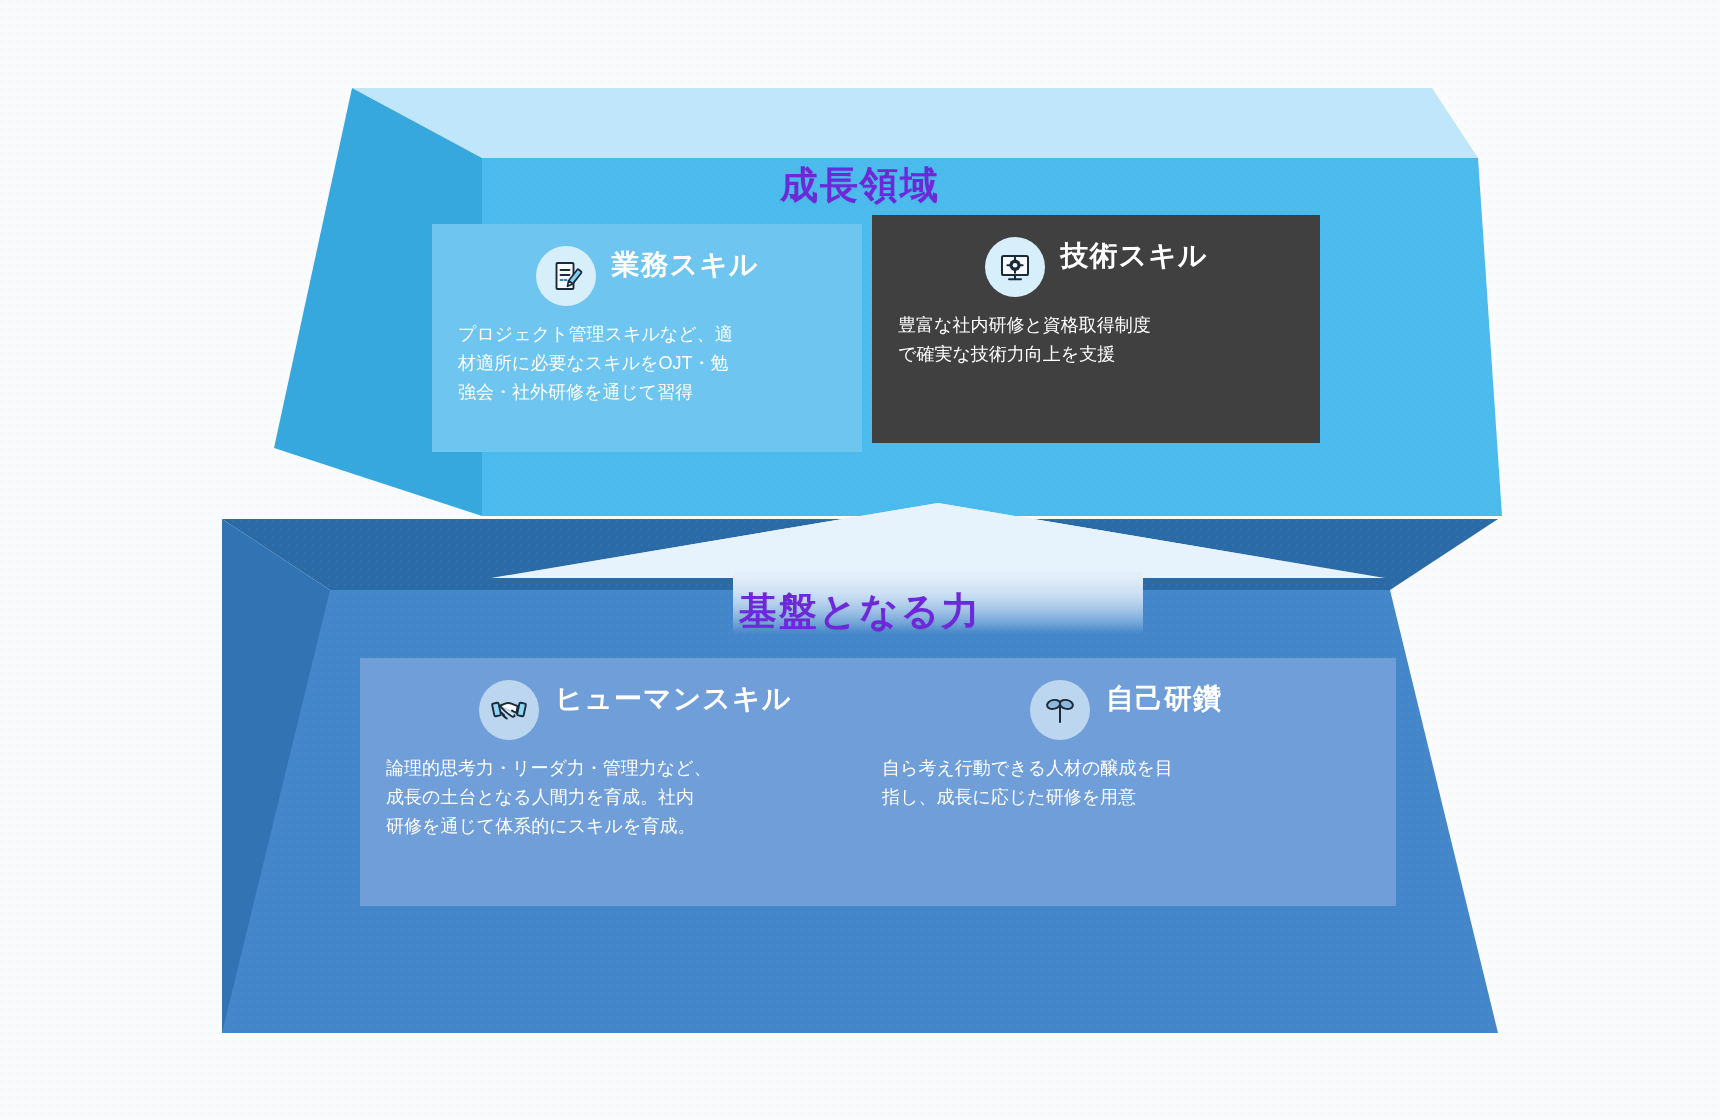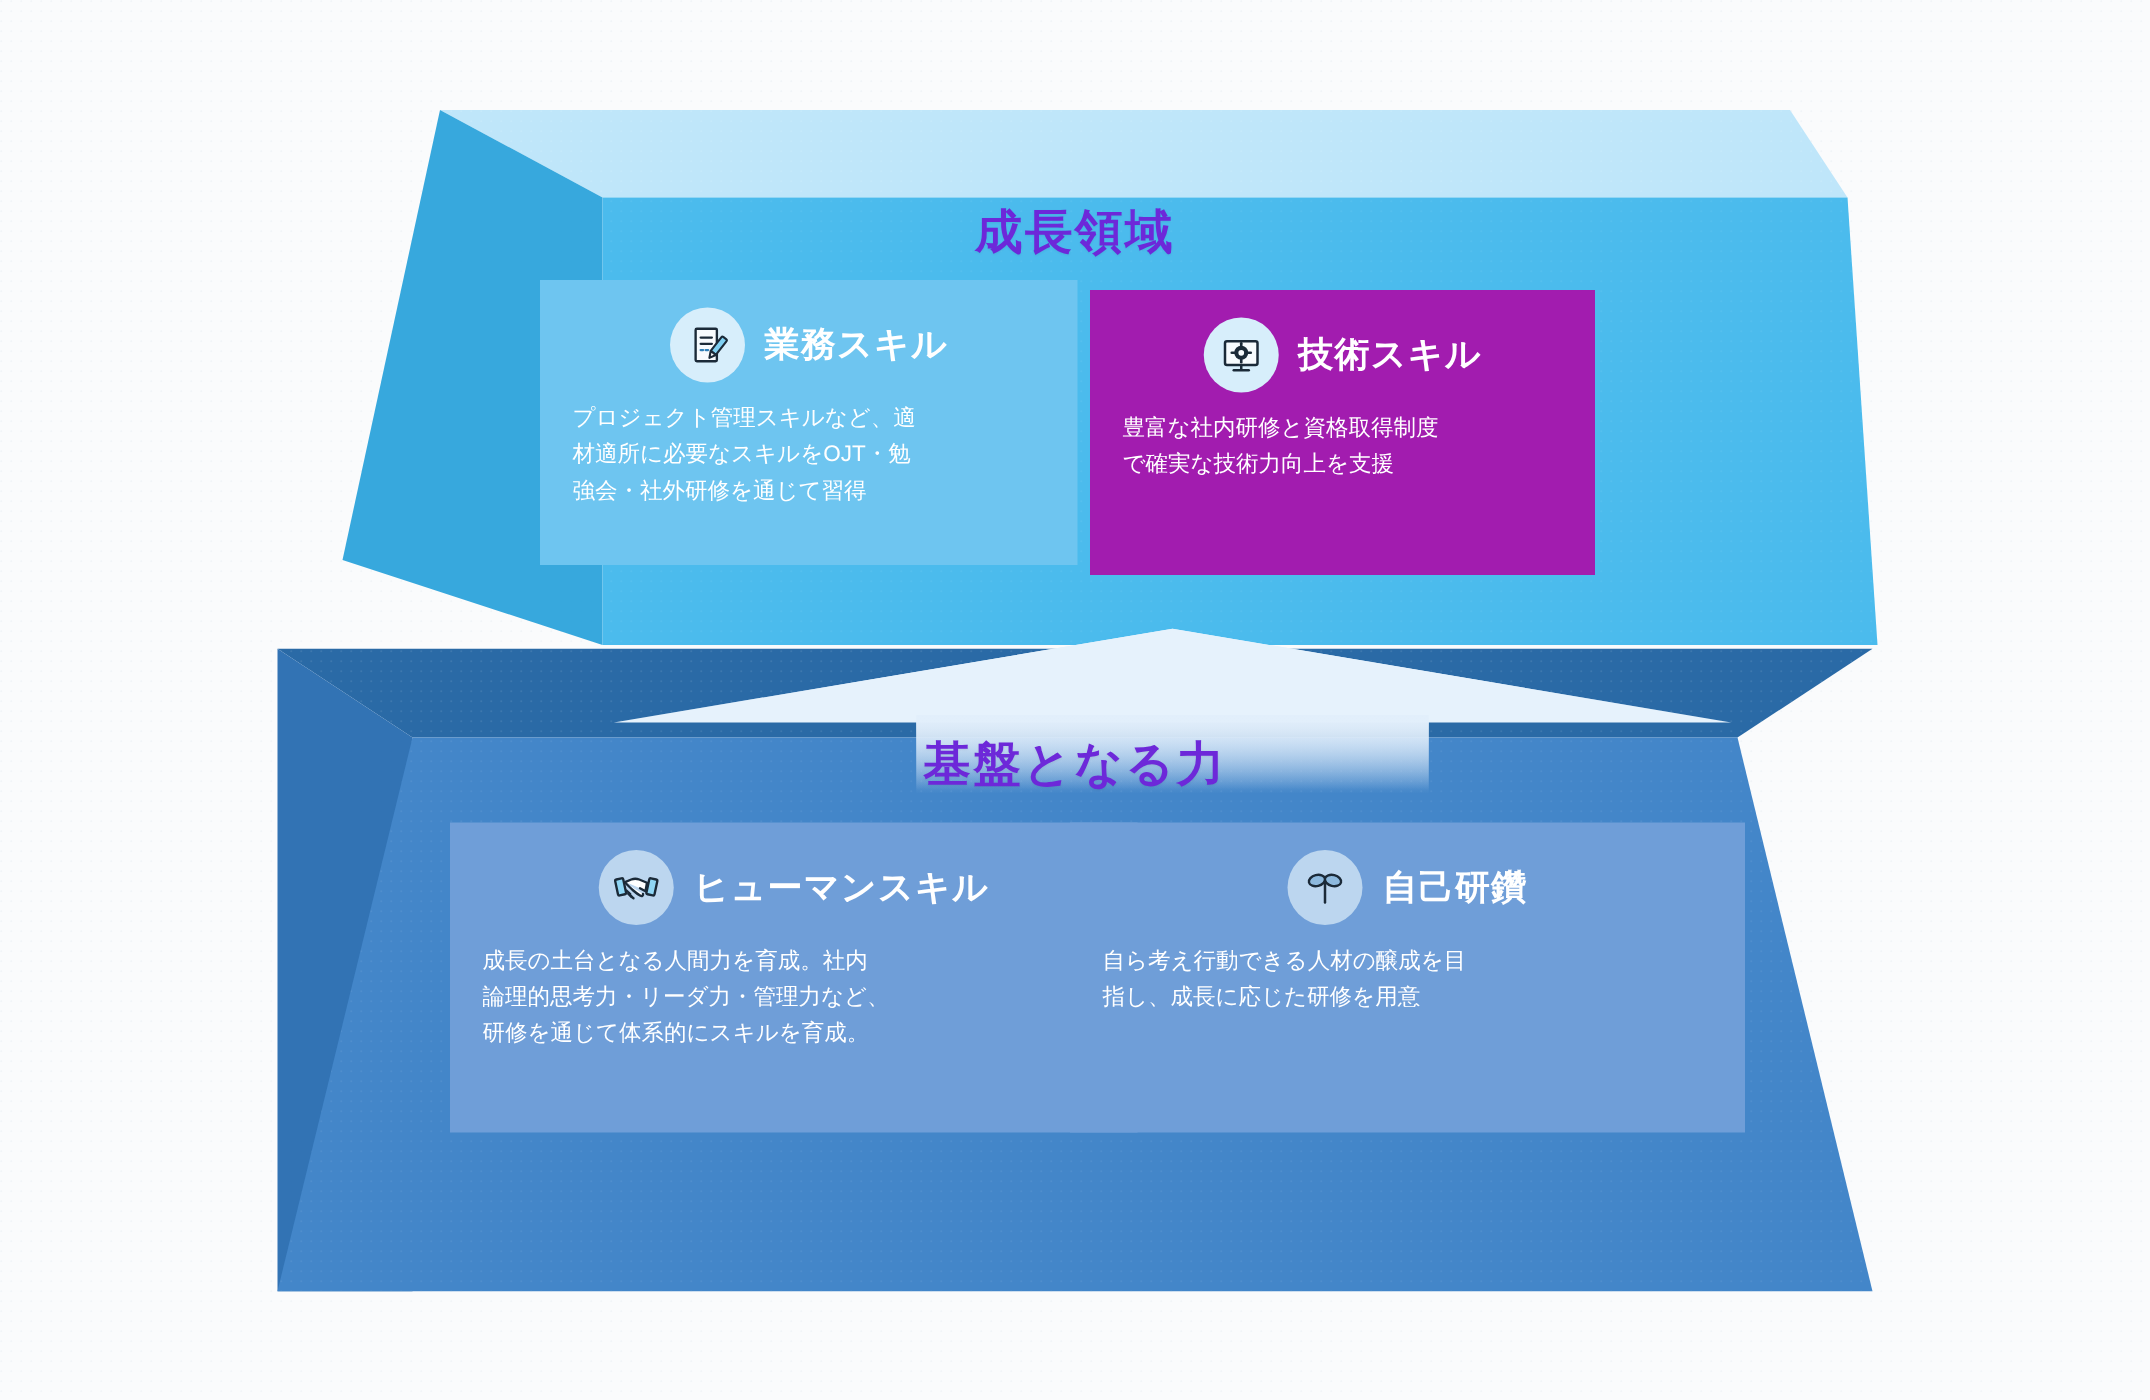--- a/index.html
+++ b/index.html
@@ -27,21 +27,21 @@
   #top-title{left:0;top:160px;}
   #bottom-title{left:0;top:586px;}
 
   
   .card{
     position:absolute;
     box-sizing:border-box;
     padding:22px 26px 26px 26px;
   }
   .card-head{
-    display:flex;align-items:center;justify-content:center;
+    display:flex;align-items:flex-start;justify-content:center;
     gap:16px;
     margin-bottom:14px;
   }
   .icon-circle{
     width:60px;height:60px;border-radius:50%;
     display:flex;align-items:center;justify-content:center;
     flex:0 0 60px;
   }
   .icon-circle svg{display:block;}
   .card-title{
@@ -50,21 +50,21 @@
   }
   .card-desc{
     font-size:18px;line-height:1.62;color:#ffffff;
     text-align:left;
     letter-spacing:0px;
   }
   .card-desc span{display:block;white-space:nowrap;}
 
   
   #card-gyomu{left:432px;top:224px;width:430px;height:228px;background:#6ec5f0;}
-  #card-gijutsu{left:872px;top:232px;width:404px;height:228px;background:#a21caf;}
+  #card-gijutsu{left:872px;top:215px;width:448px;height:228px;background:#404040;}
   #card-gyomu .icon-circle,#card-gijutsu .icon-circle{background:#d7eefb;}
 
   
   #card-human{left:360px;top:658px;width:550px;height:248px;background:#6f9ed8;}
   #card-jiko{left:856px;top:658px;width:540px;height:248px;background:#6f9ed8;}
   #card-human .icon-circle,#card-jiko .icon-circle{background:#bcd6ef;}
 
   #card-gyomu .card-desc,#card-gijutsu .card-desc{text-align:left;}
   #card-gijutsu .card-desc,#card-jiko .card-desc{text-align:left;}
 </style>
@@ -202,22 +202,22 @@
             <path d="M10.6 15.6 C12.6 17.6 15 20 16.6 21.4 C18.4 23 20.6 24.6 22.4 25.6 C23.6 26.2 24.8 25.4 24.4 24.2" fill="#ffffff"></path>
             <path d="M11.2 21.4 L14.2 24.2"></path>
             <path d="M12.6 24 L15.2 26.2"></path>
             <path d="M14.6 26 L16.8 27.6"></path>
           </g>
         </svg>
       </span>
       <span class="card-title">ヒューマンスキル</span>
     </div>
     <div class="card-desc">
+      <span>論理的思考力・リーダ力・管理力など、</span>
       <span>成長の土台となる人間力を育成。社内</span>
-      <span>論理的思考力・リーダ力・管理力など、</span>
       <span>研修を通じて体系的にスキルを育成。</span>
     </div>
   </div>
 
   <div class="card" id="card-jiko">
     <div class="card-head">
       <span class="icon-circle">
         <svg width="36" height="36" viewBox="0 0 36 36" aria-hidden="true">
           <ellipse cx="11.6" cy="12.4" rx="6.6" ry="4.4" fill="#8db9de" stroke="#1b2a38" stroke-width="1.9" transform="rotate(-14 11.6 12.4)"></ellipse>
           <ellipse cx="24.4" cy="12.4" rx="6.6" ry="4.4" fill="#8db9de" stroke="#1b2a38" stroke-width="1.9" transform="rotate(14 24.4 12.4)"></ellipse>

